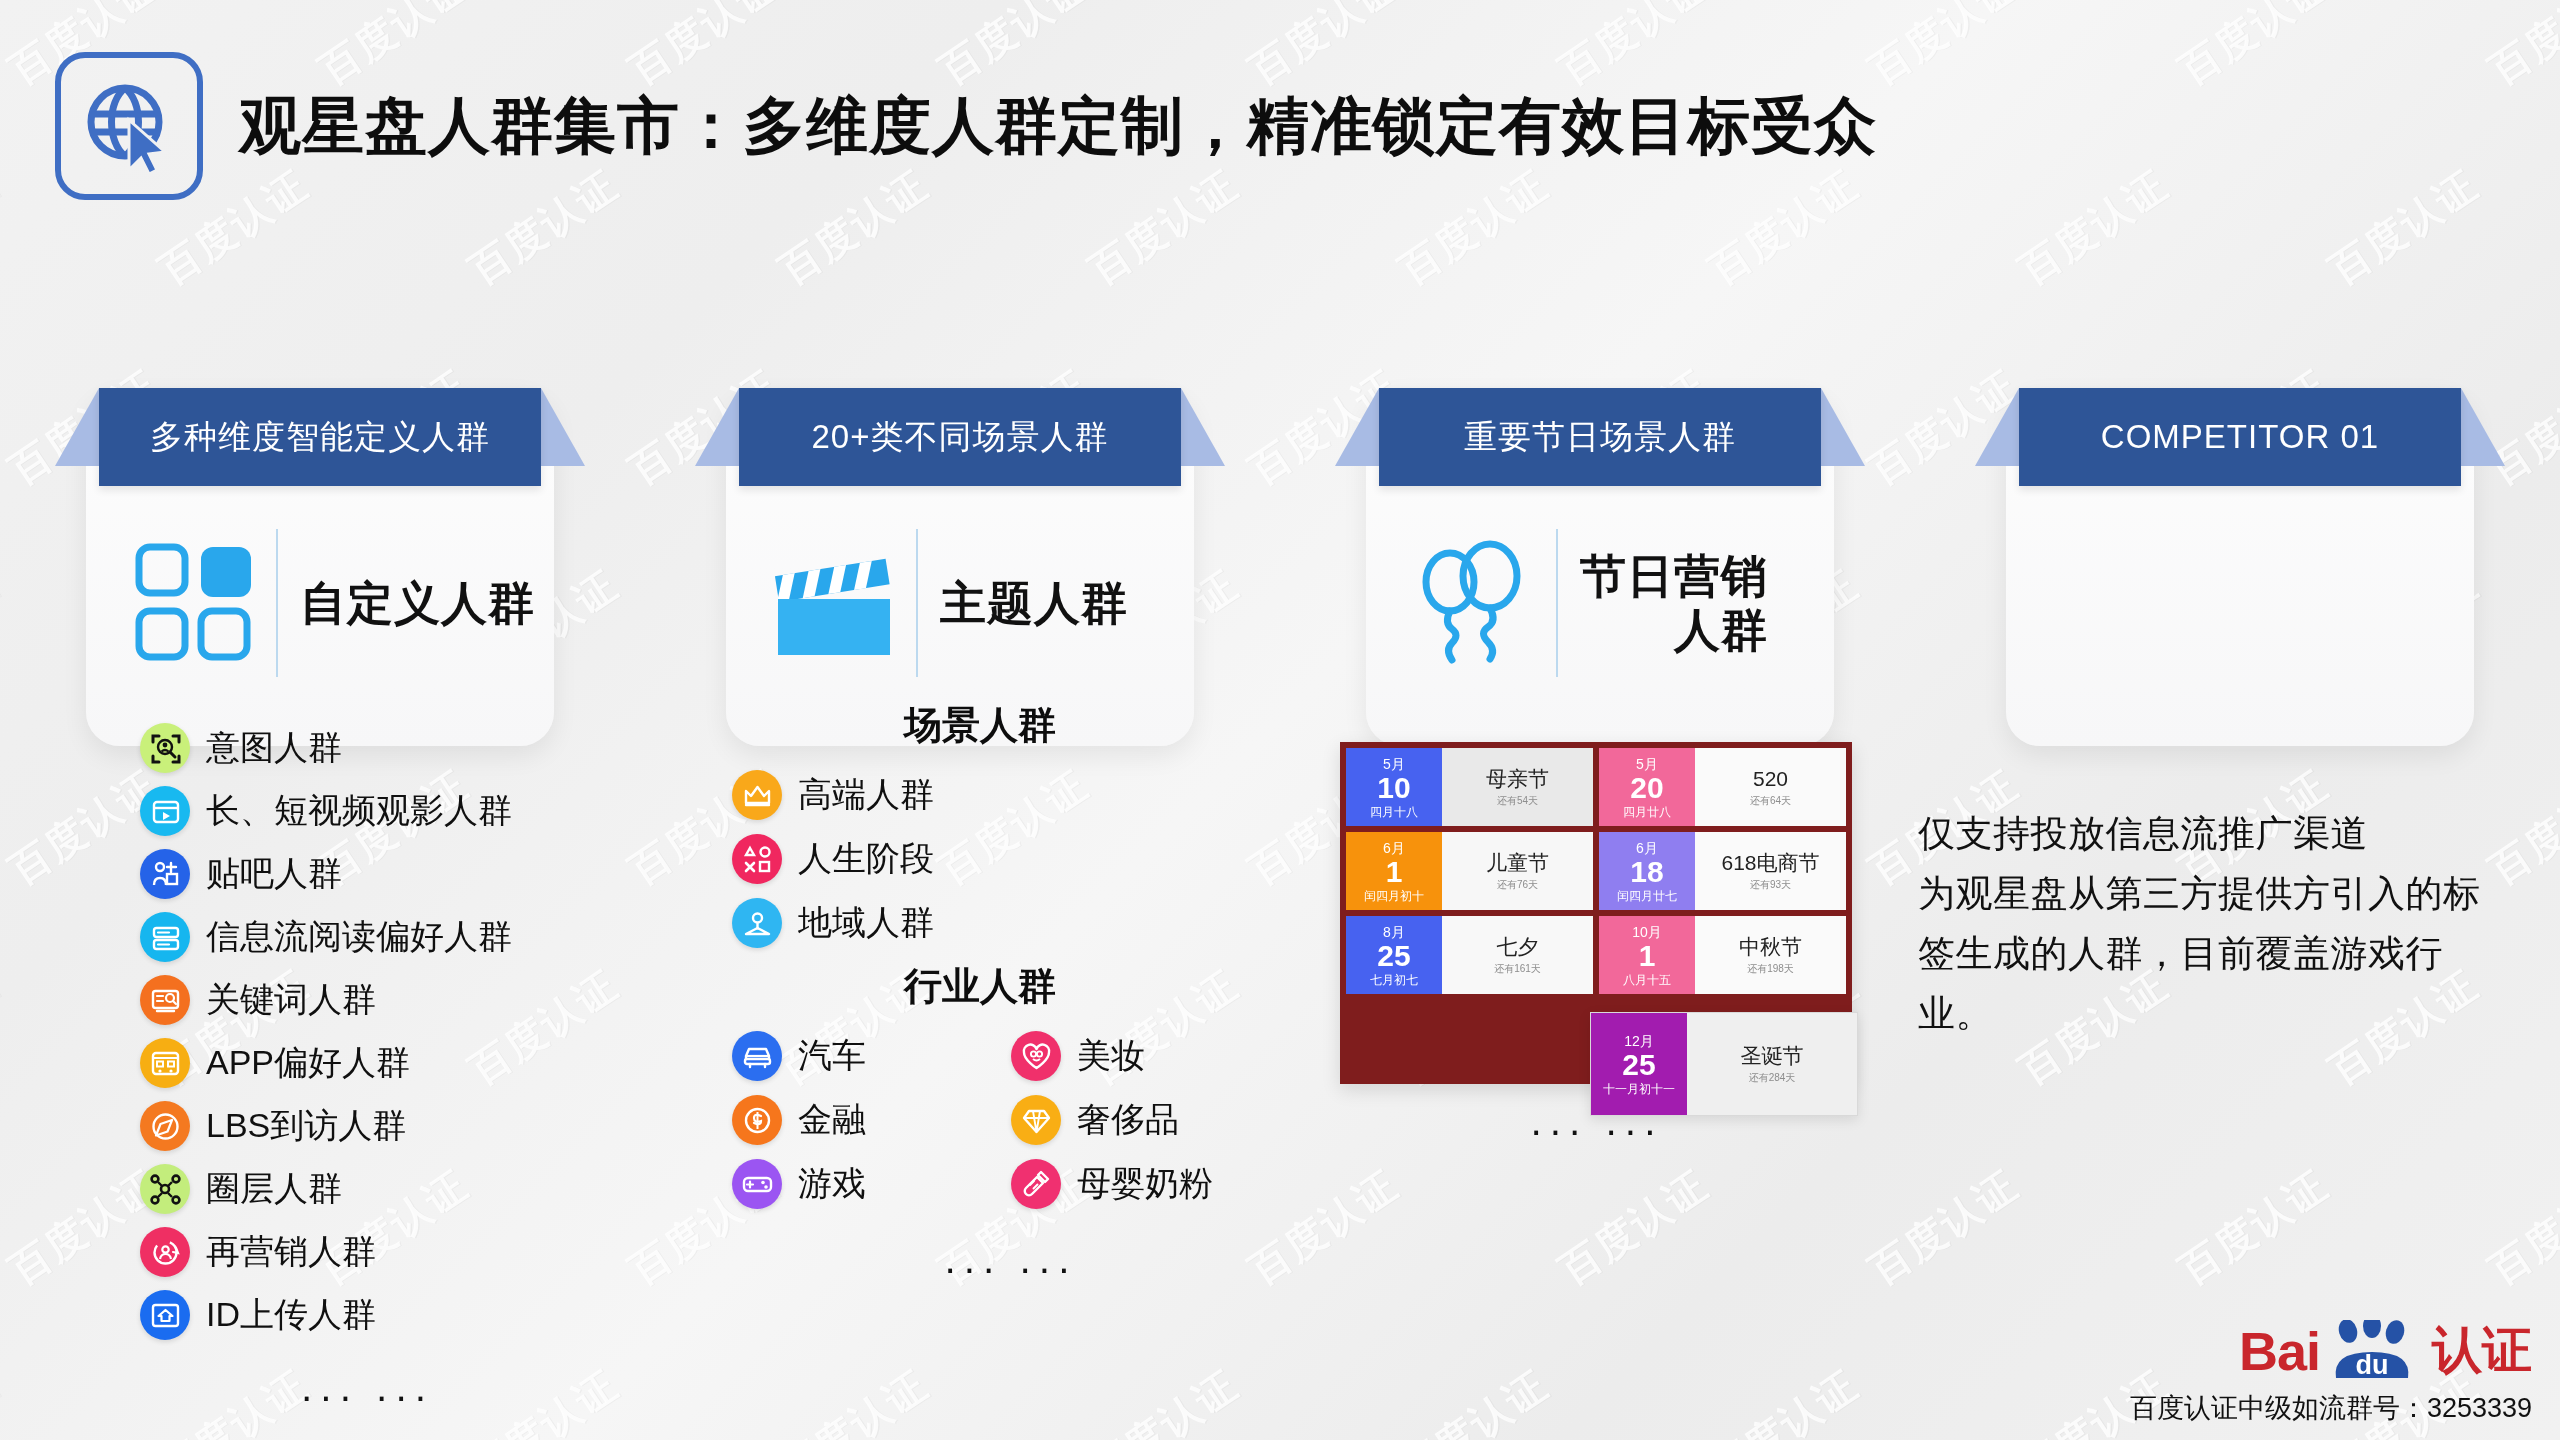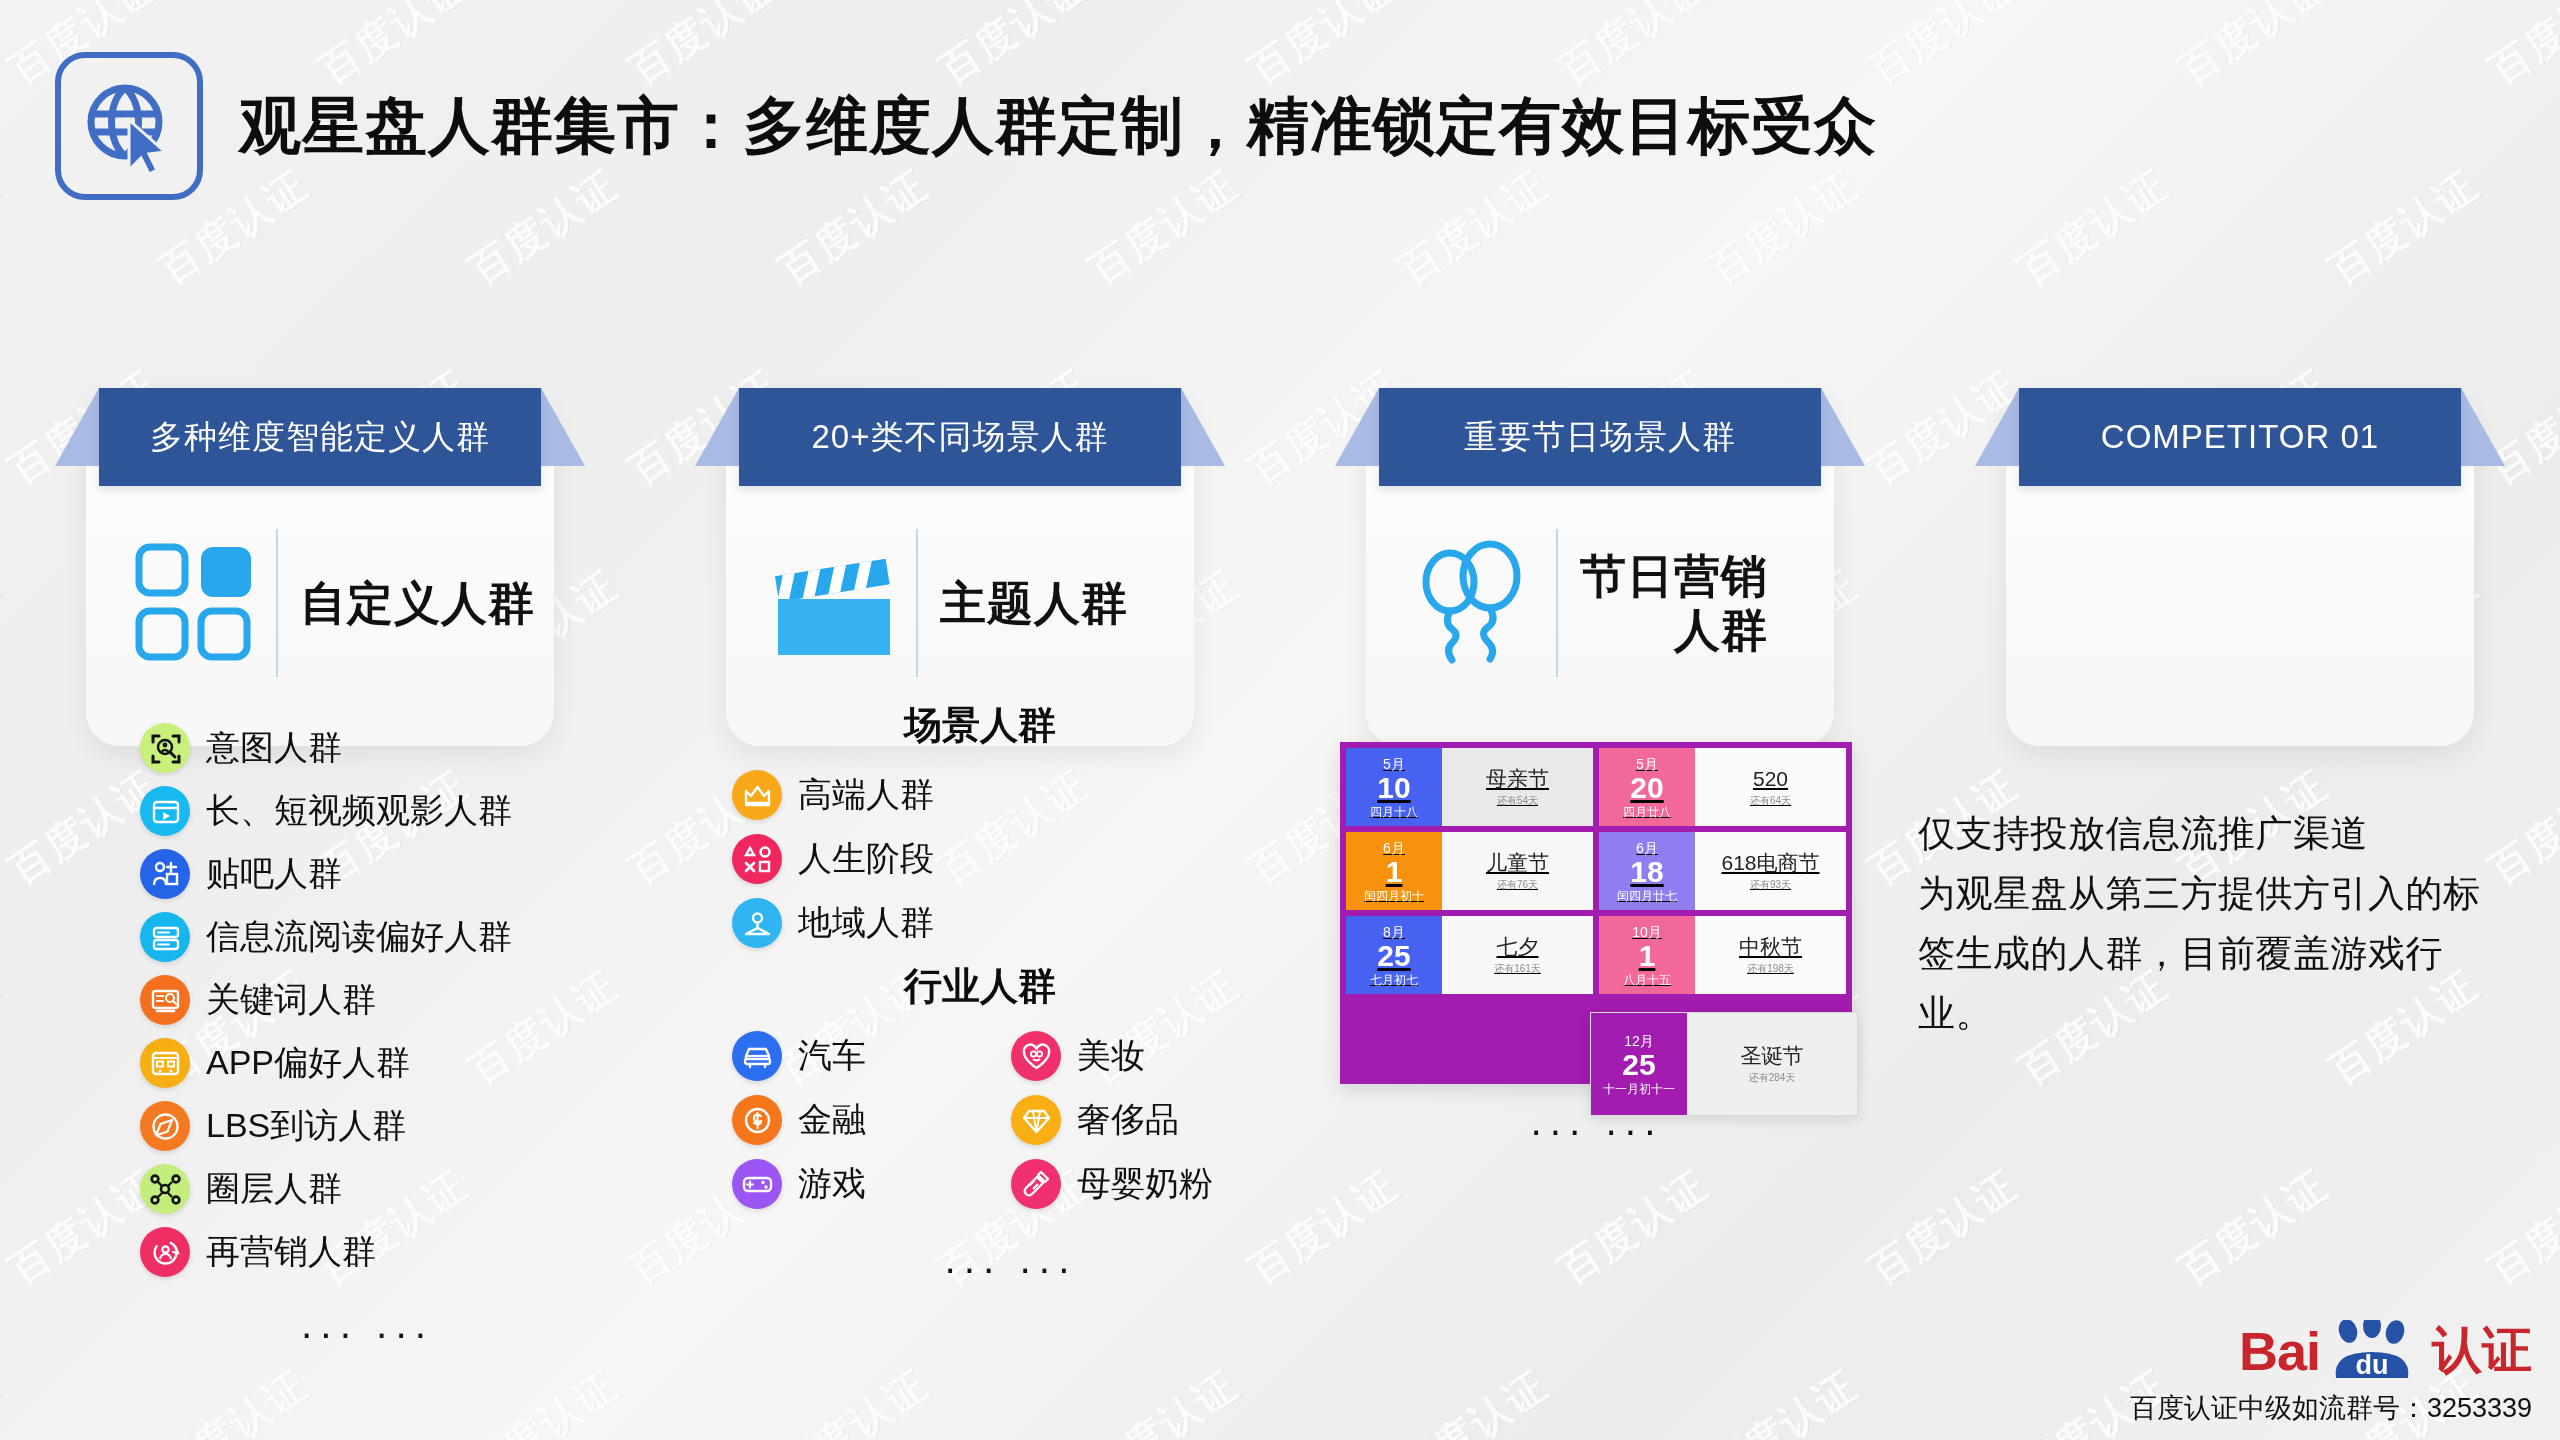--- a/index.html
+++ b/index.html
@@ -137,25 +137,25 @@
   .col2-grid {
     display: grid; grid-template-columns: 1fr 1fr; column-gap: 30px; row-gap: 4px;
     padding-left: 32px;
   }
 
   
   #col3 { position: absolute; left: 1340px; top: 742px; }
   #calendar {
     position: relative;
     width: 512px;
-    background: #a21caf;
+    background: #7f1d1d;
     box-shadow: 0 6px 18px rgba(0,0,0,0.12);
     padding: 6px;
     display: grid; grid-template-columns: 1fr 1fr;
-    column-gap: 6px; row-gap: 6px; text-decoration: underline;
+    column-gap: 6px; row-gap: 6px;
   }
   .cal-cell { display: flex; height: 78px; }
   .cal-date {
     width: 96px; min-width: 96px;
     display: flex; flex-direction: column; align-items: center; justify-content: center;
     color: #fff; line-height: 1;
   }
   .cal-m { font-size: 14px; margin-bottom: 2px; }
   .cal-d { font-size: 30px; font-weight: 700; }
   .cal-l { font-size: 12px; margin-top: 3px; }
@@ -488,20 +488,29 @@
         <div class="li-ico" style="background: rgb(239, 47, 99);">
           <svg width="33" height="33" viewBox="0 0 33 33">
             <circle cx="16.5" cy="16.5" r="11" fill="none" stroke="#fff" stroke-width="2.4" stroke-dasharray="42 14"></circle>
             <path d="M27 12l2 5-5-1" fill="none" stroke="#fff" stroke-width="2.2" stroke-linecap="round"></path>
             <circle cx="16.5" cy="13.5" r="3.2" fill="none" stroke="#fff" stroke-width="2.2"></circle>
             <path d="M11 23q1-5 5.5-5t5.5 5" fill="none" stroke="#fff" stroke-width="2.2"></path>
           </svg>
         </div>
         <div class="li-label">再营销人群</div>
       </div>
+      <div class="li">
+        <div class="li-ico" style="background: rgb(26, 108, 240);">
+          <svg width="33" height="33" viewBox="0 0 33 33">
+            <rect x="4" y="6" width="25" height="21" rx="2.5" fill="none" stroke="#fff" stroke-width="2.4"></rect>
+            <path d="M16.5 11l7 6h-3v5h-8v-5h-3z" fill="none" stroke="#fff" stroke-width="2.2" stroke-linejoin="round"></path>
+          </svg>
+        </div>
+        <div class="li-label">ID上传人群</div>
+      </div>
       <div class="dots" style="margin-top: 28px; padding-left: 160px;">··· ···</div>
     </div>
 
   <div id="col2">
     <div class="sec-head">场景人群</div>
     <div class="col2-single" id="col2-s1">
         <div class="li">
           <div class="li-ico" style="background: rgb(249, 168, 26);">
             <svg width="33" height="33" viewBox="0 0 33 33">
               <path d="M5 12l5 5 6.5-9 6.5 9 5-5v12H5z" fill="none" stroke="#fff" stroke-width="2.4" stroke-linejoin="round"></path>

